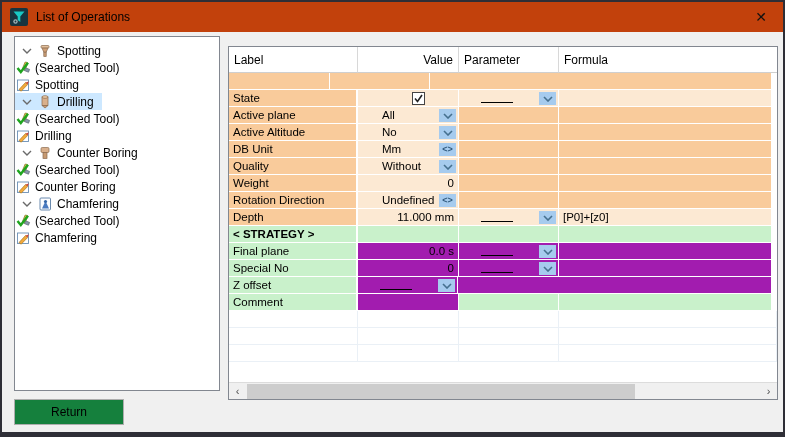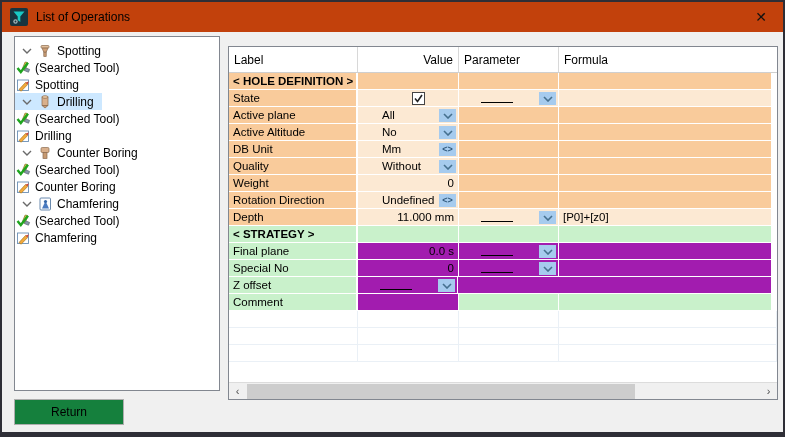--- a/index.html
+++ b/index.html
@@ -234,21 +234,20 @@
 
   <div class="table-panel">
     <div class="thead">
       <div class="th th-label">Label</div>
       <div class="th th-value">Value</div>
       <div class="th th-param">Parameter</div>
       <div class="th th-formula">Formula</div>
     </div>
     <div class="tbody">
         <div class="trow">
-          <div class="cell c-label tone-orange-med section-label">&lt; HOLE DEFINITION &gt;</div>
           <div class="cell c-value tone-orange-med"></div>
           <div class="cell c-param tone-orange-med"></div>
           <div class="cell c-formula tone-orange-med"></div>
         </div>
         <div class="trow">
           <div class="cell c-label tone-orange-med">State</div>
           <div class="cell c-value tone-orange-light center">
             <span class="checkbox">
               <svg width="11" height="11" viewBox="0 0 11 11">
                 <path d="M2 5.5 L4.5 8.5 L9 2" fill="none" stroke="#222" stroke-width="1.6"></path>

